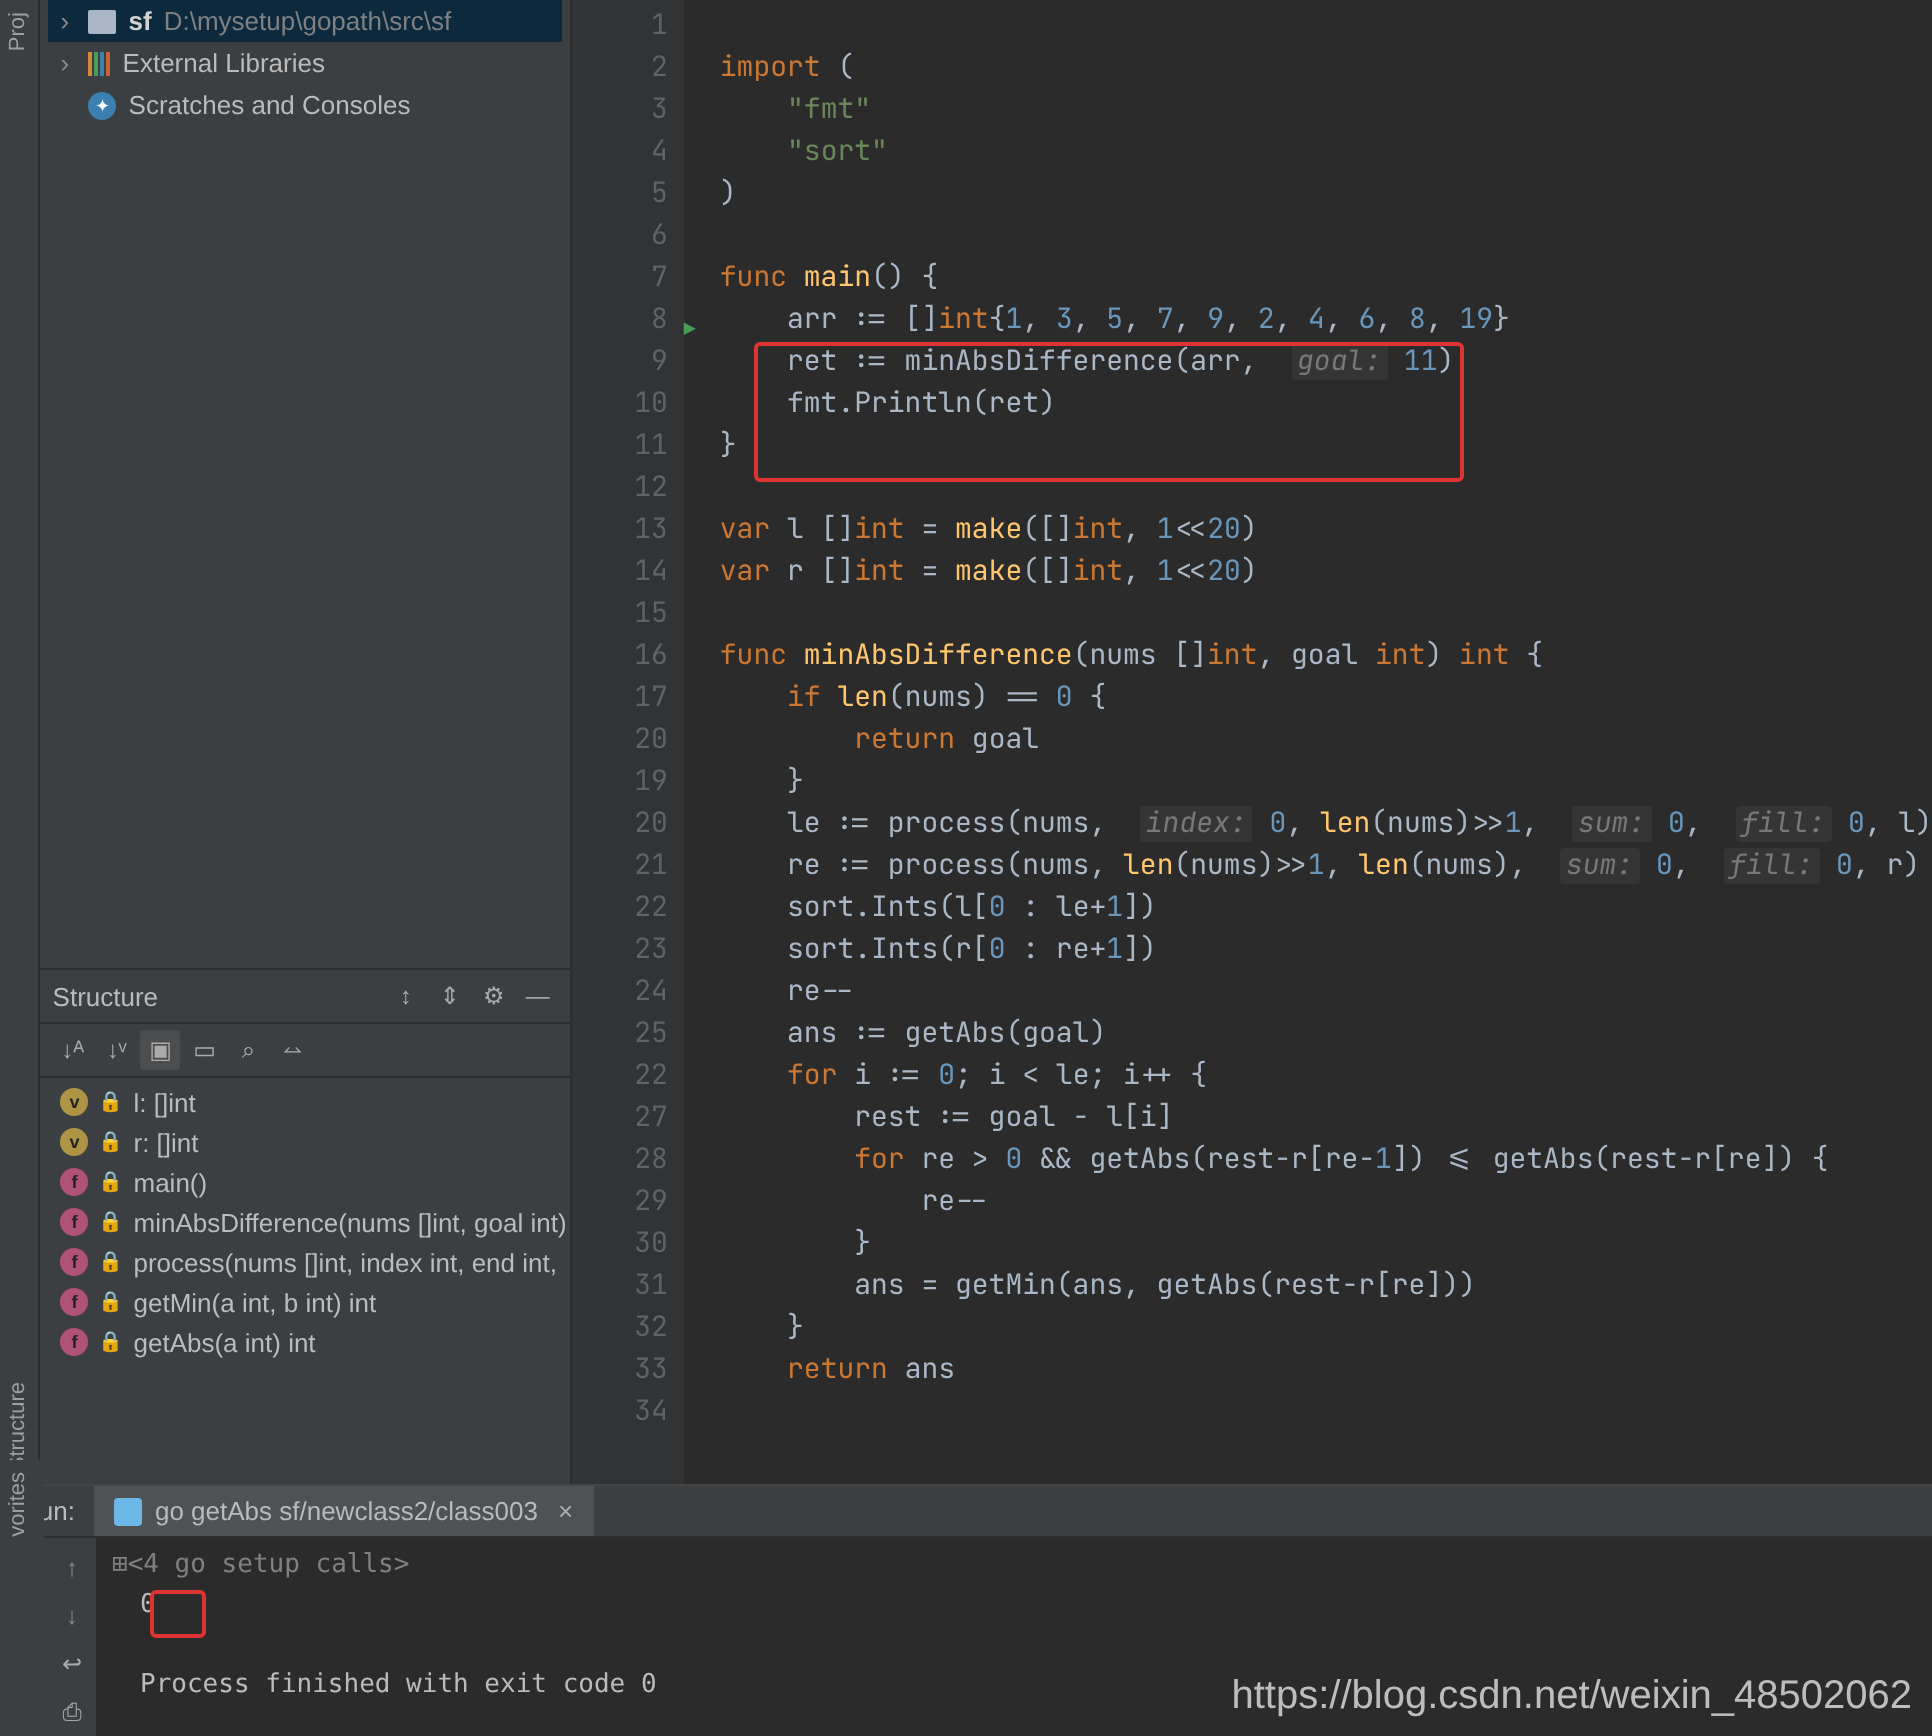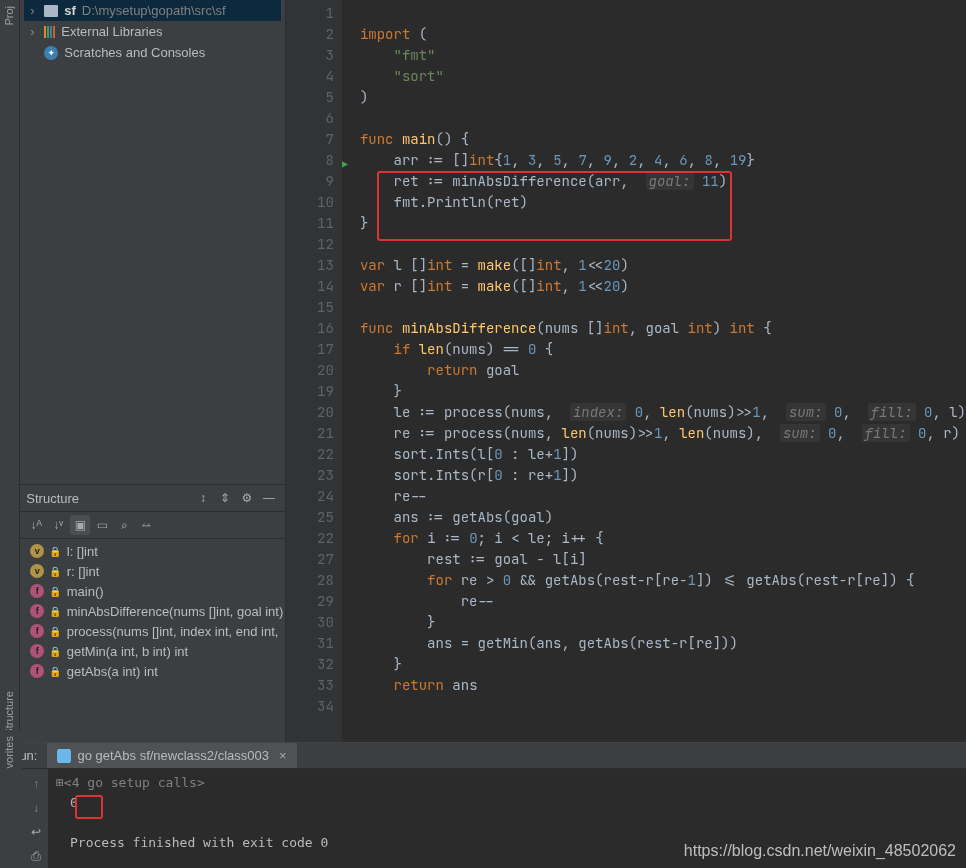--- a/index.html
+++ b/index.html
@@ -63,21 +63,21 @@
 .run-body { flex: 1; display: flex; }
 .run-tools { width: 48px; background: #3c3f41; display: flex; flex-direction: column; gap: 0; padding-top: 3px; align-items: center; }
 .run-tools .rt { width: 20px; height: 20px; margin: 2px; display: flex; align-items: center; justify-content: center; font-size: 12px; color: #aaa; }
 .rt.play { color: #499c54; }
 .rt.stop { color: #888; }
 .rt.arrup, .rt.arrdn { color: #888; }
 .run-console { flex: 1; font-family: "Consolas",monospace; font-size: 13px; padding: 4px 8px; color: #bbb; position: relative; line-height: 20px; }
 .rc-fold { color: #808080; }
 #rb2 { left: 75px; top: 795px; width: 28px; height: 24px; }
 
-.watermark { position: absolute; right: 10px; bottom: 8px; color: #d6d7d8; font-size: 16px; opacity: 0.85; }
+.watermark { position: absolute; right: 10px; bottom: 8px; color: #d6d7d8; font-size: 20px; opacity: 0.85; }
 </style>
 </head>
 <body>
 
 <div class="root">
   <div class="main-row">
     <div class="vrail">
       <span class="vrail-text">Proj</span>
       <span class="vrail-btm">Structure</span>
     </div>

